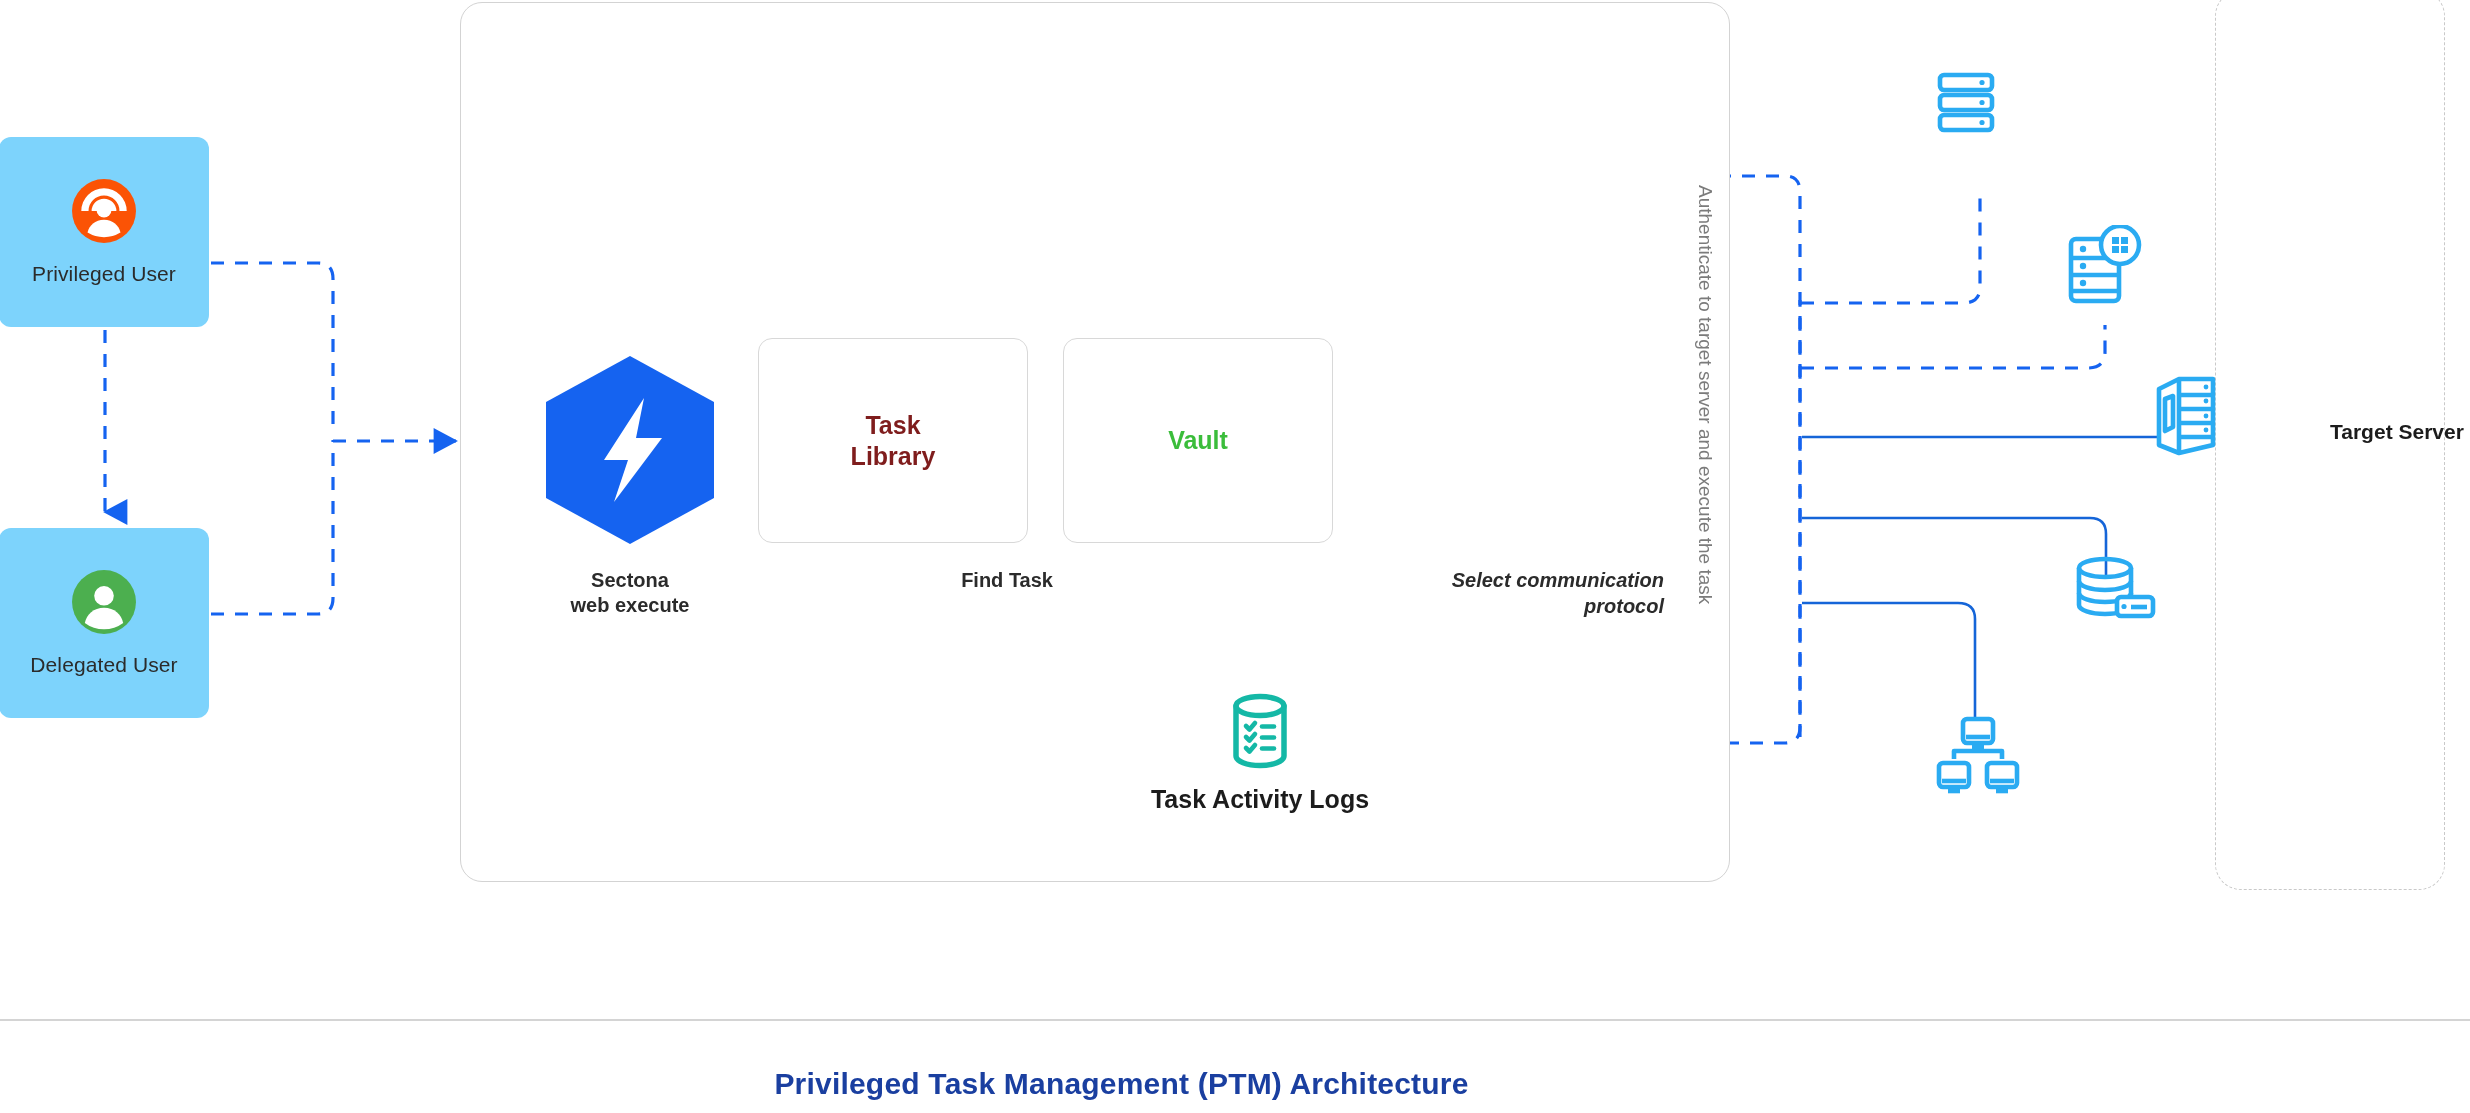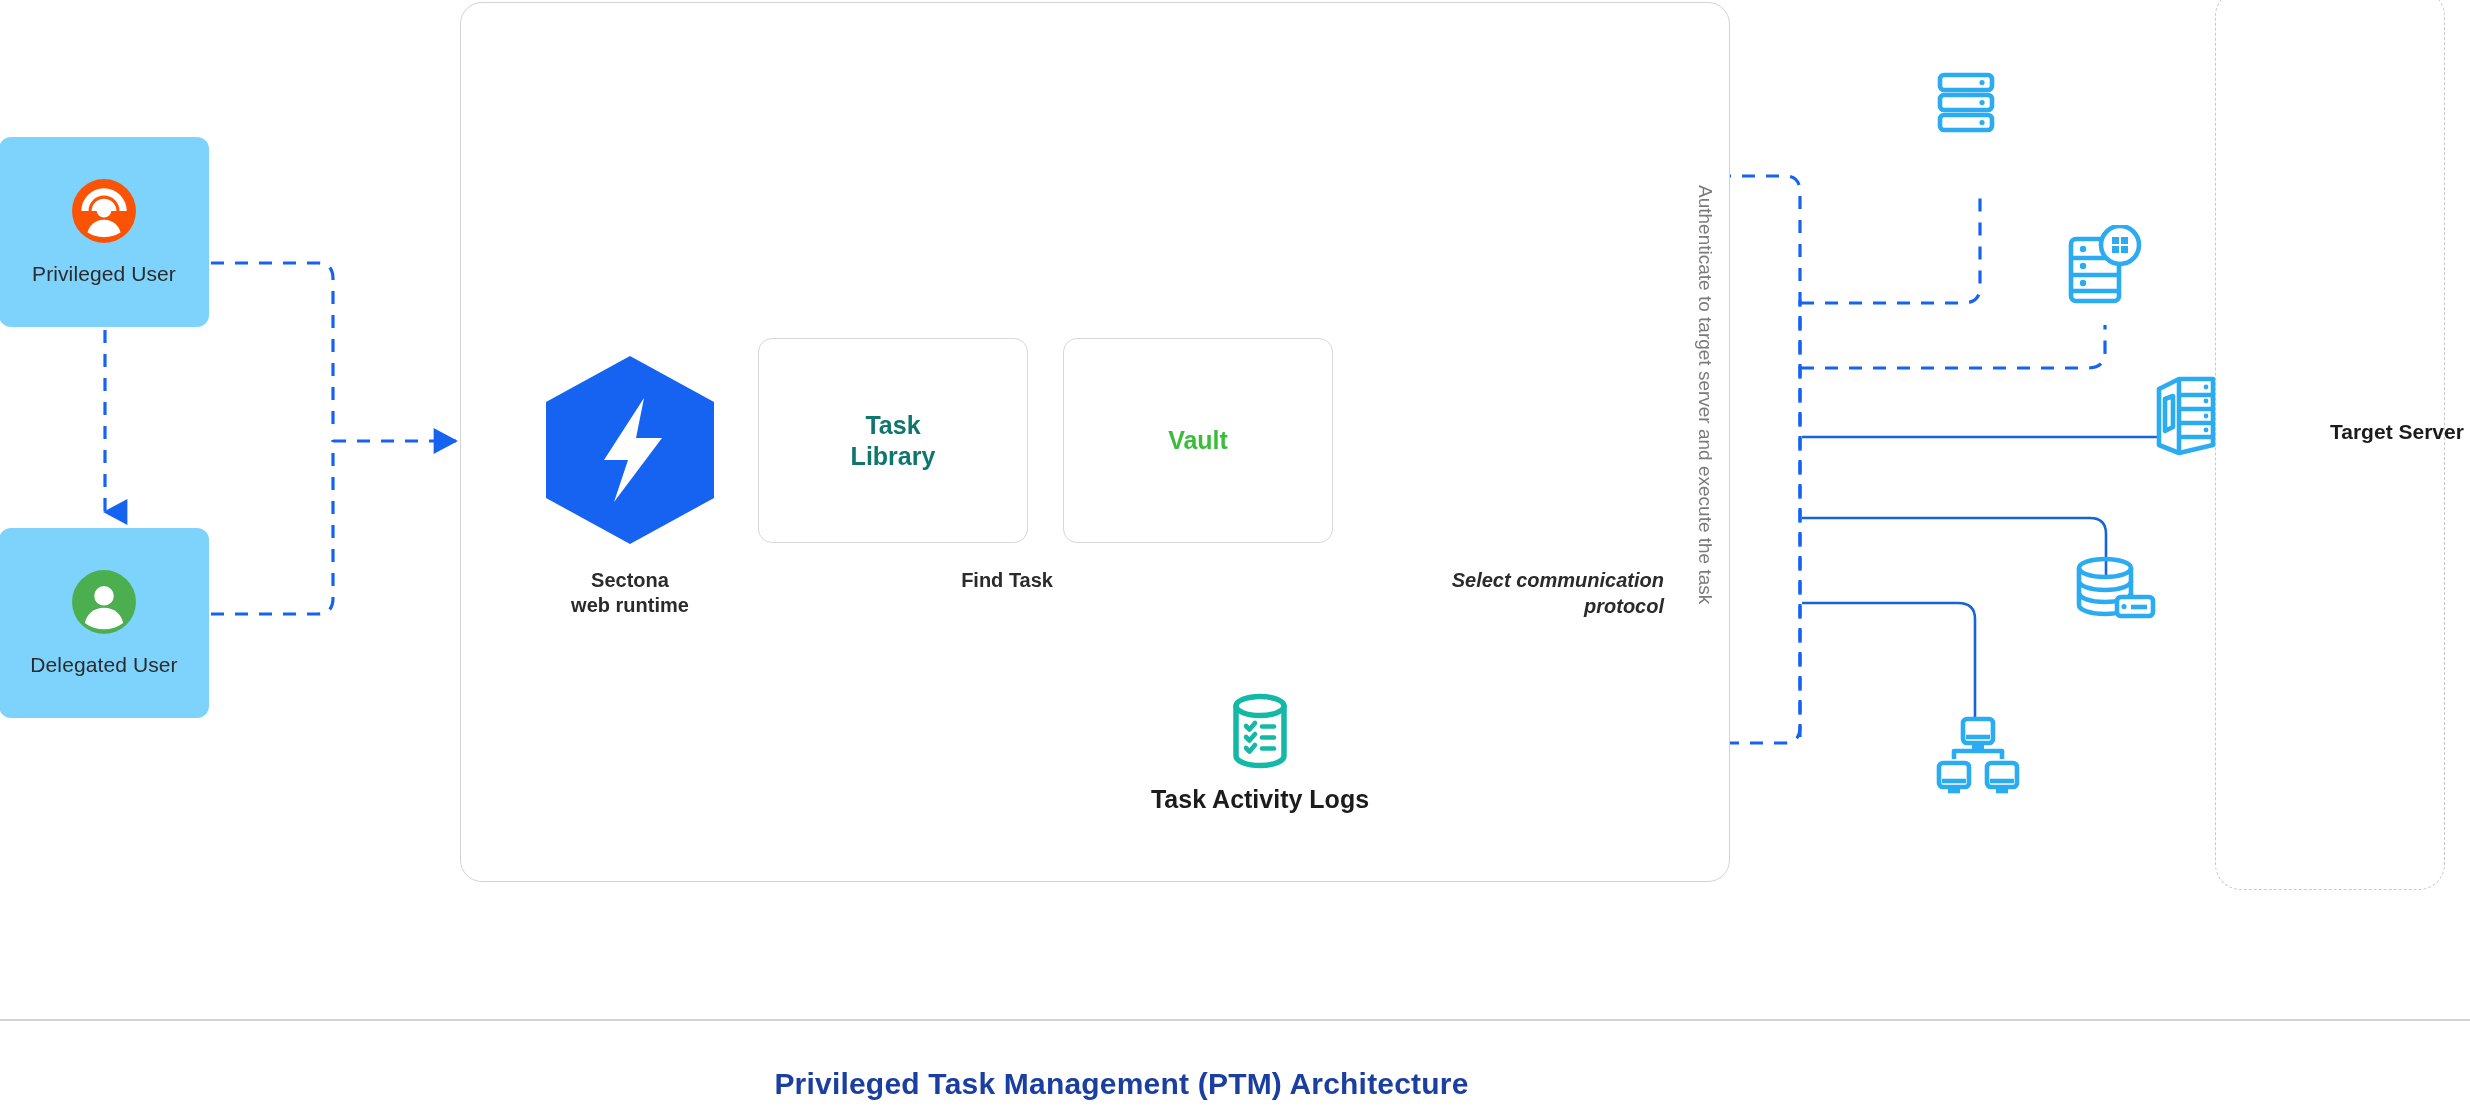--- a/index.html
+++ b/index.html
@@ -73,21 +73,21 @@
 
   
   #box-task-library{ left:758px; }
   #box-vault{ left:1063px; }
   #box-comm-engine{ left:1369px; }
 
   #cap-task-library{ left:723px; top:567px; }
   #cap-vault       { left:1028px; top:567px; }
   #cap-comm-engine { left:1334px; top:567px;font-style:italic; }
 
-  .c-orange{ color:#0f766e; }
+  .c-orange{ color:#7f1d1d; }
   .c-green { color:#3bbd3b; }
   .c-blue  { color:#1346d6; }
 
   
   #activity-logs{
     position:absolute; left:1090px; top:691px;
     width:340px; text-align:center;
   }
   #activity-logs-label{
     margin-top:10px;
@@ -223,21 +223,21 @@
 
   <div id="sectona-node">
     <span>
       <svg width="180" height="200" viewBox="0 0 180 200">
         <polygon points="90,6 174,52 174,148 90,194 6,148 6,52" fill="#1563f0"></polygon>
         <path d="M100 48 L60 110 L84 110 L70 152 L118 88 L92 88 Z" fill="#ffffff" transform="translate(4,0)"></path>
       </svg>
     </span>
     <div id="sectona-caption">
       <div>Sectona</div>
-      <div>web runtime</div>
+      <div>web execute</div>
     </div>
   </div>
 
   <div class="pbox" id="box-task-library">
     <div class="ptitle c-orange">
       <div>Task</div>
       <div>Library</div>
     </div>
   </div>
   <div class="pcap" id="cap-task-library">

